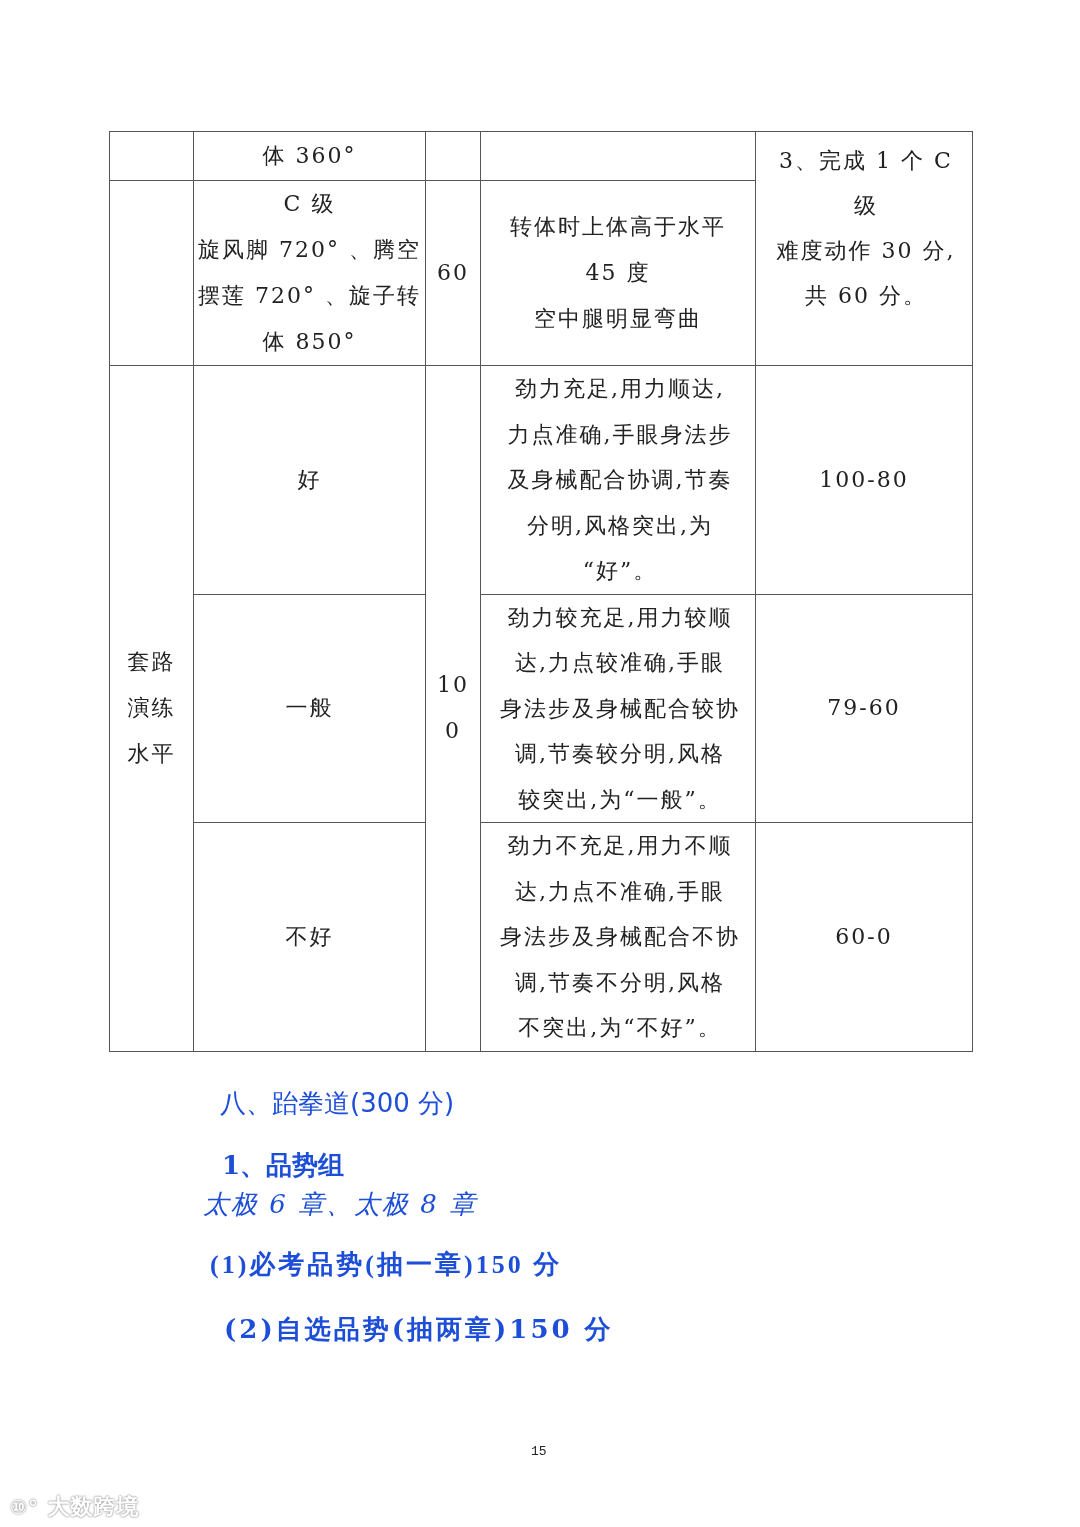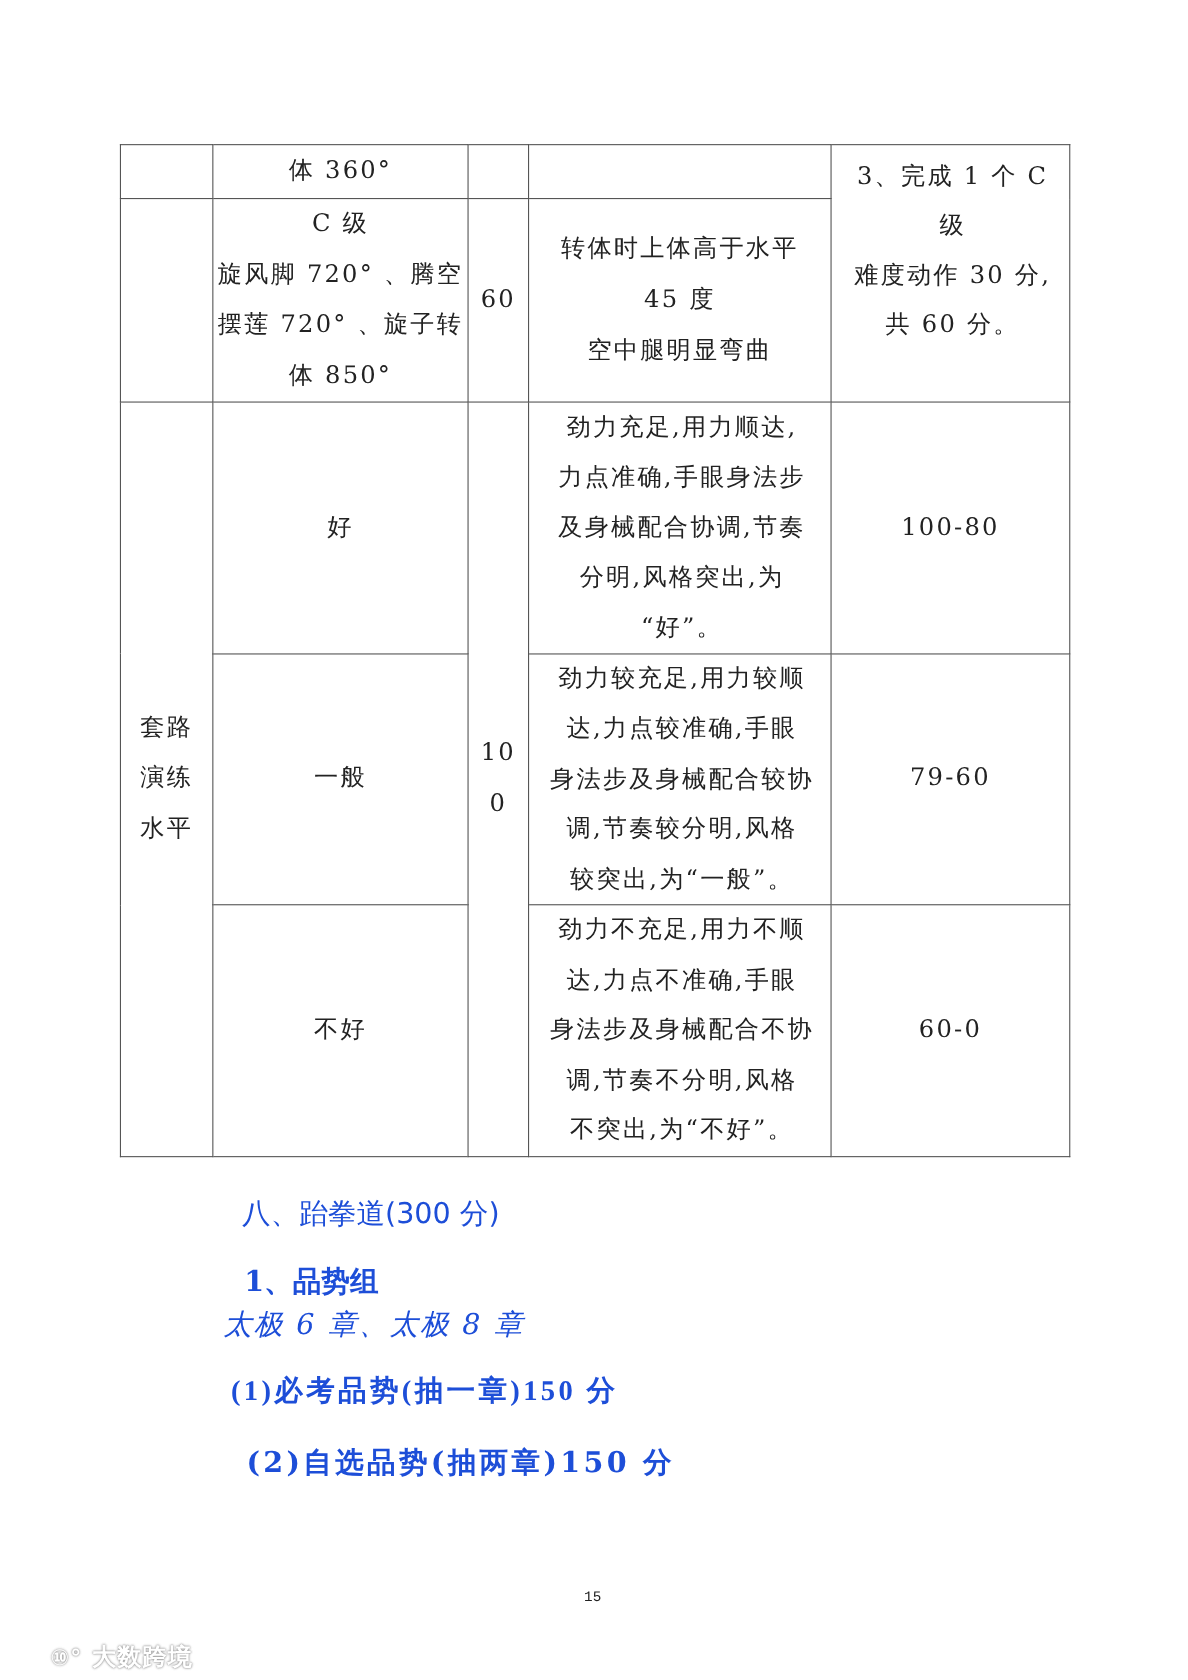--- a/index.html
+++ b/index.html
@@ -9,21 +9,21 @@
                 table-layout: fixed; width: 863px; border-radius: 26px; }
   table.score td { border: 1.5px solid #555; padding: 0; text-align: center; vertical-align: middle;
                    font-size: 22px; line-height: 46px; letter-spacing: 2px; }
   td.desc { text-align: justify; padding: 0 8px 0 12px !important; line-height: 45.5px !important; margin-left: 28px; }
   td.note { text-align: left; vertical-align: top !important; padding: 6px 8px 0 12px !important; line-height: 45px !important; }
   .line { display: block; }
   .sec { position: absolute; font-size: 26px; color: #1d4ed8; }
   .bold { font-weight: bold; }
   .pagenum { position: absolute; left: 531px; top: 1416px; font-family: Liberation Mono, monospace; font-size: 13px; color: #222; margin-top: 28px; }
   .wm { position: absolute; left: 10px; top: 1492px; font-family: "DejaVu Sans", sans-serif; font-size: 22px;
-        color: #fff; font-weight: bold; text-shadow: 0 0 2px #999, 0 0 2px #999; letter-spacing: 1px; margin-left: 36px; }
+        color: #fff; font-weight: bold; text-shadow: 0 0 2px #999, 0 0 2px #999; letter-spacing: 1px; }
 </style>
 </head>
 <body>
 
 <table class="score">
   <colgroup>
     <col style="width:84px">
       <col style="width:232px">
       <col style="width:55px">
       <col style="width:275px">

